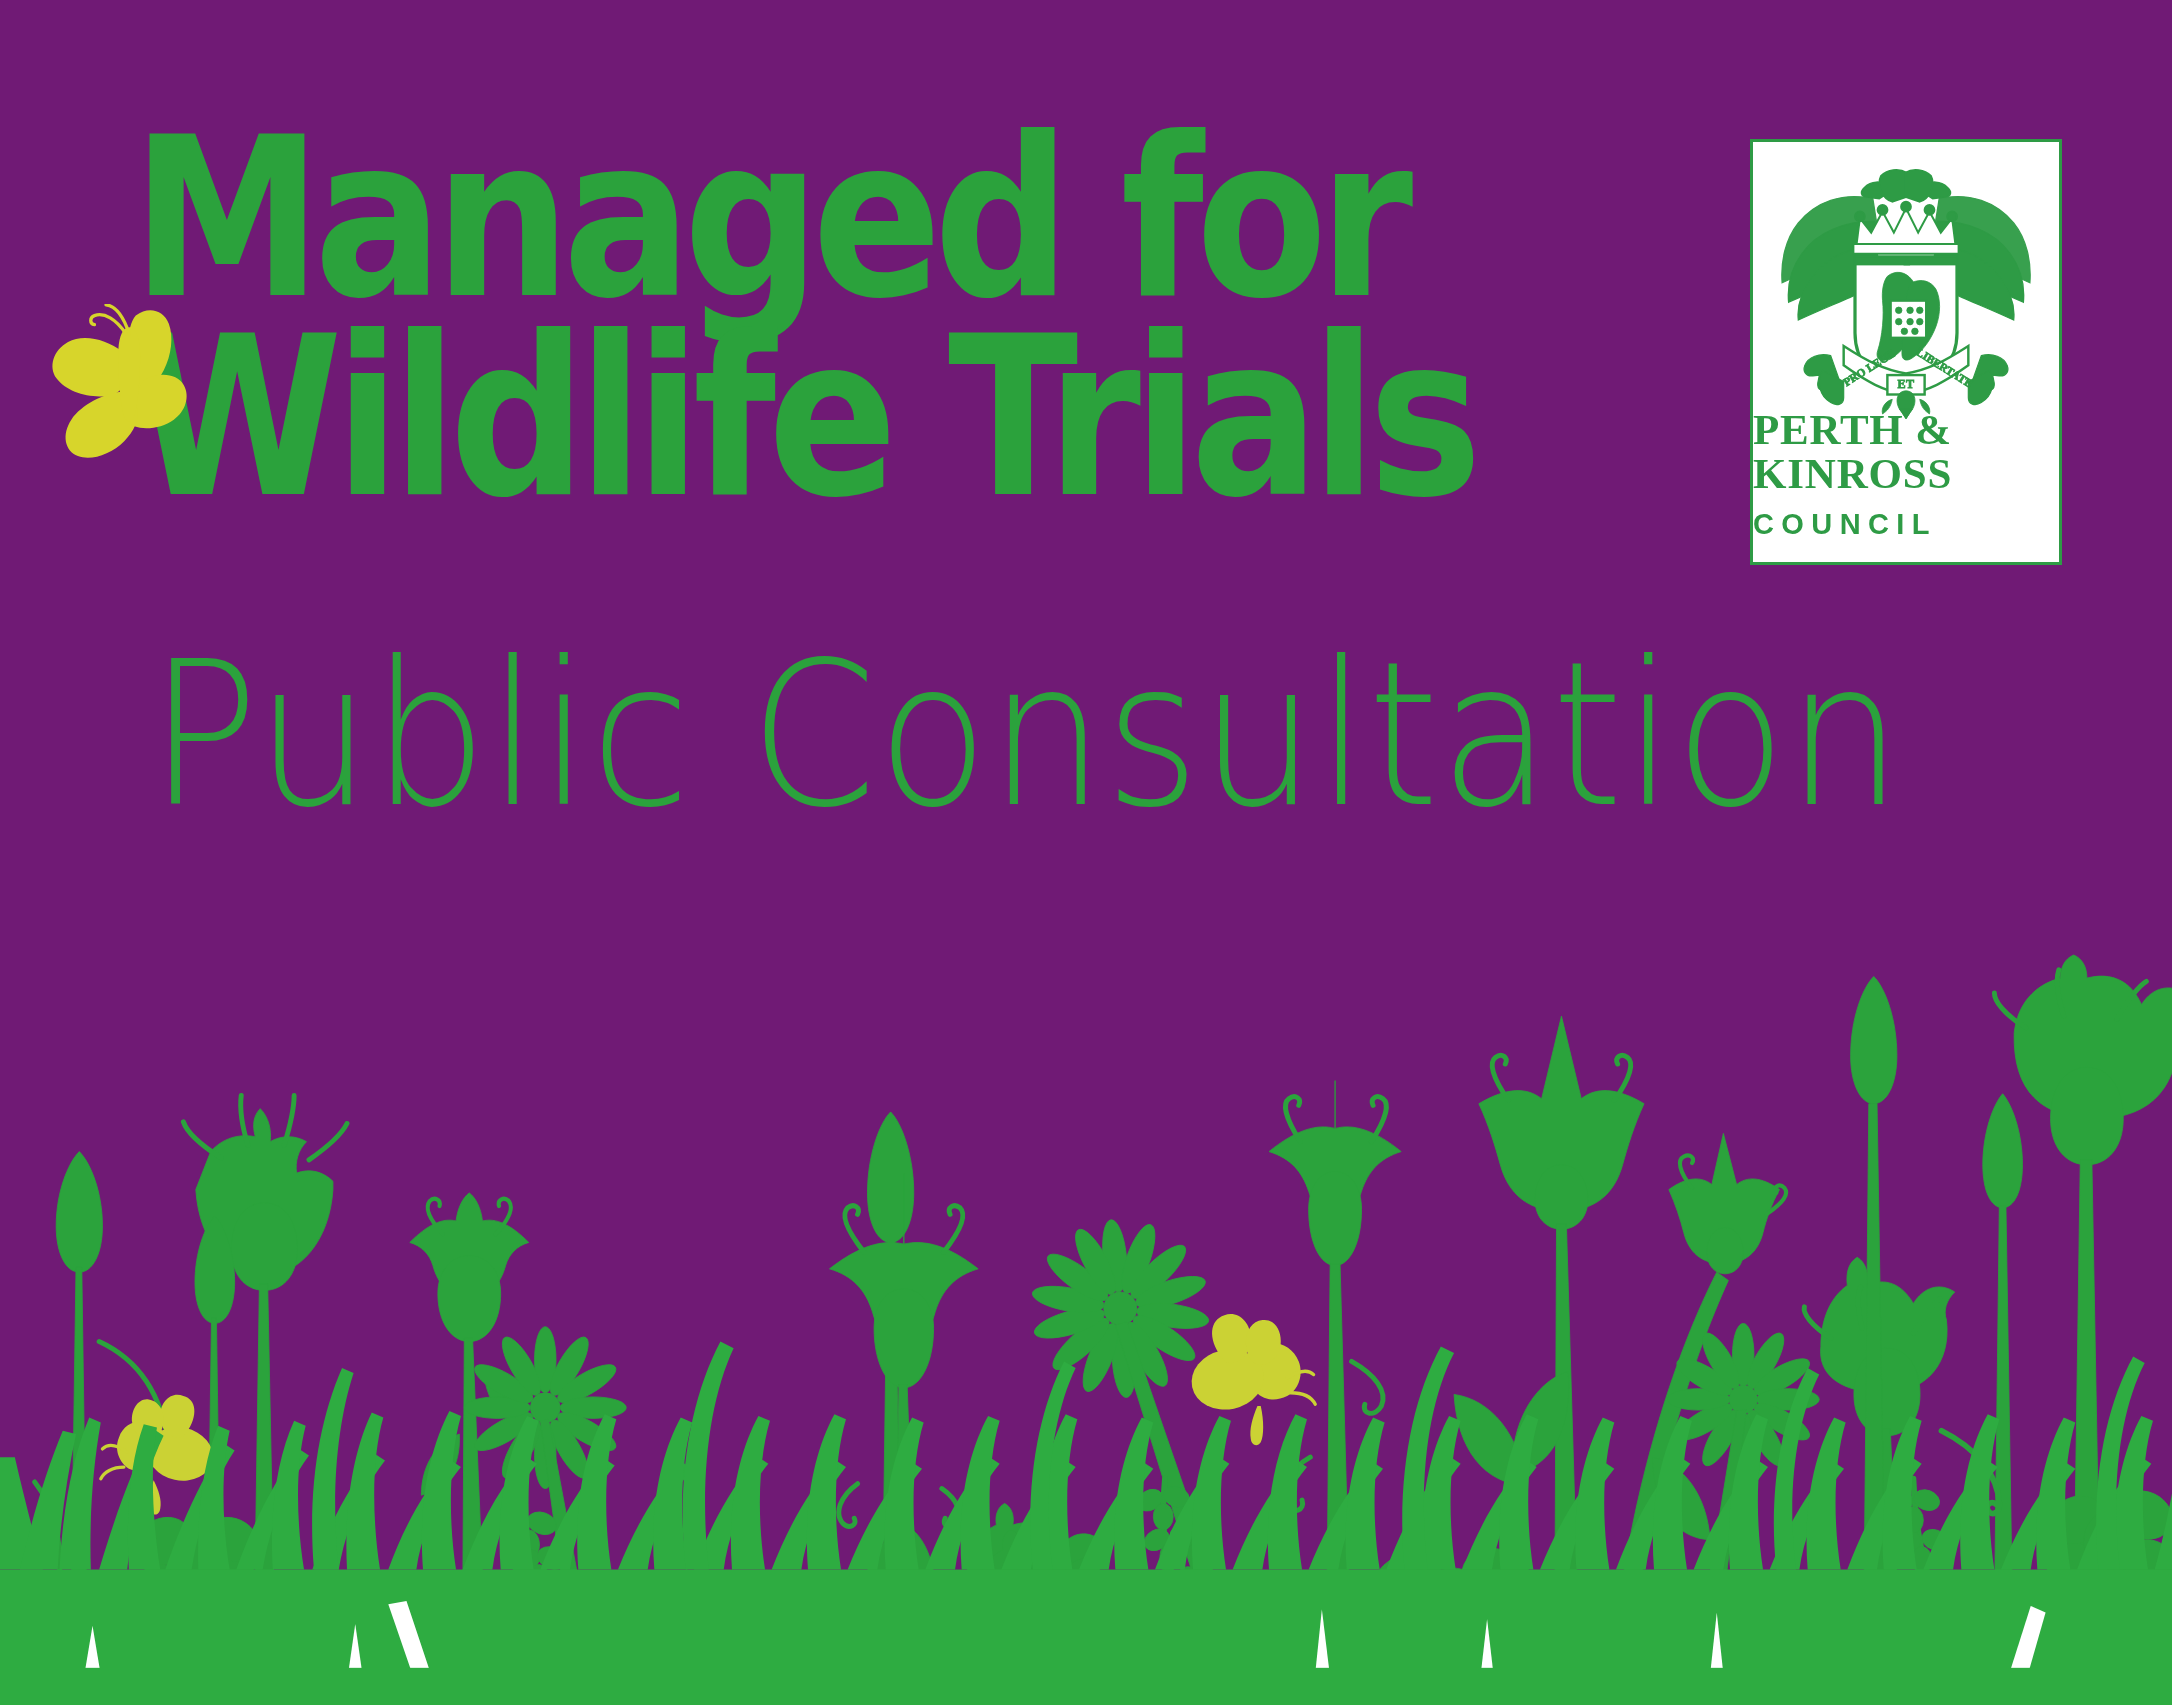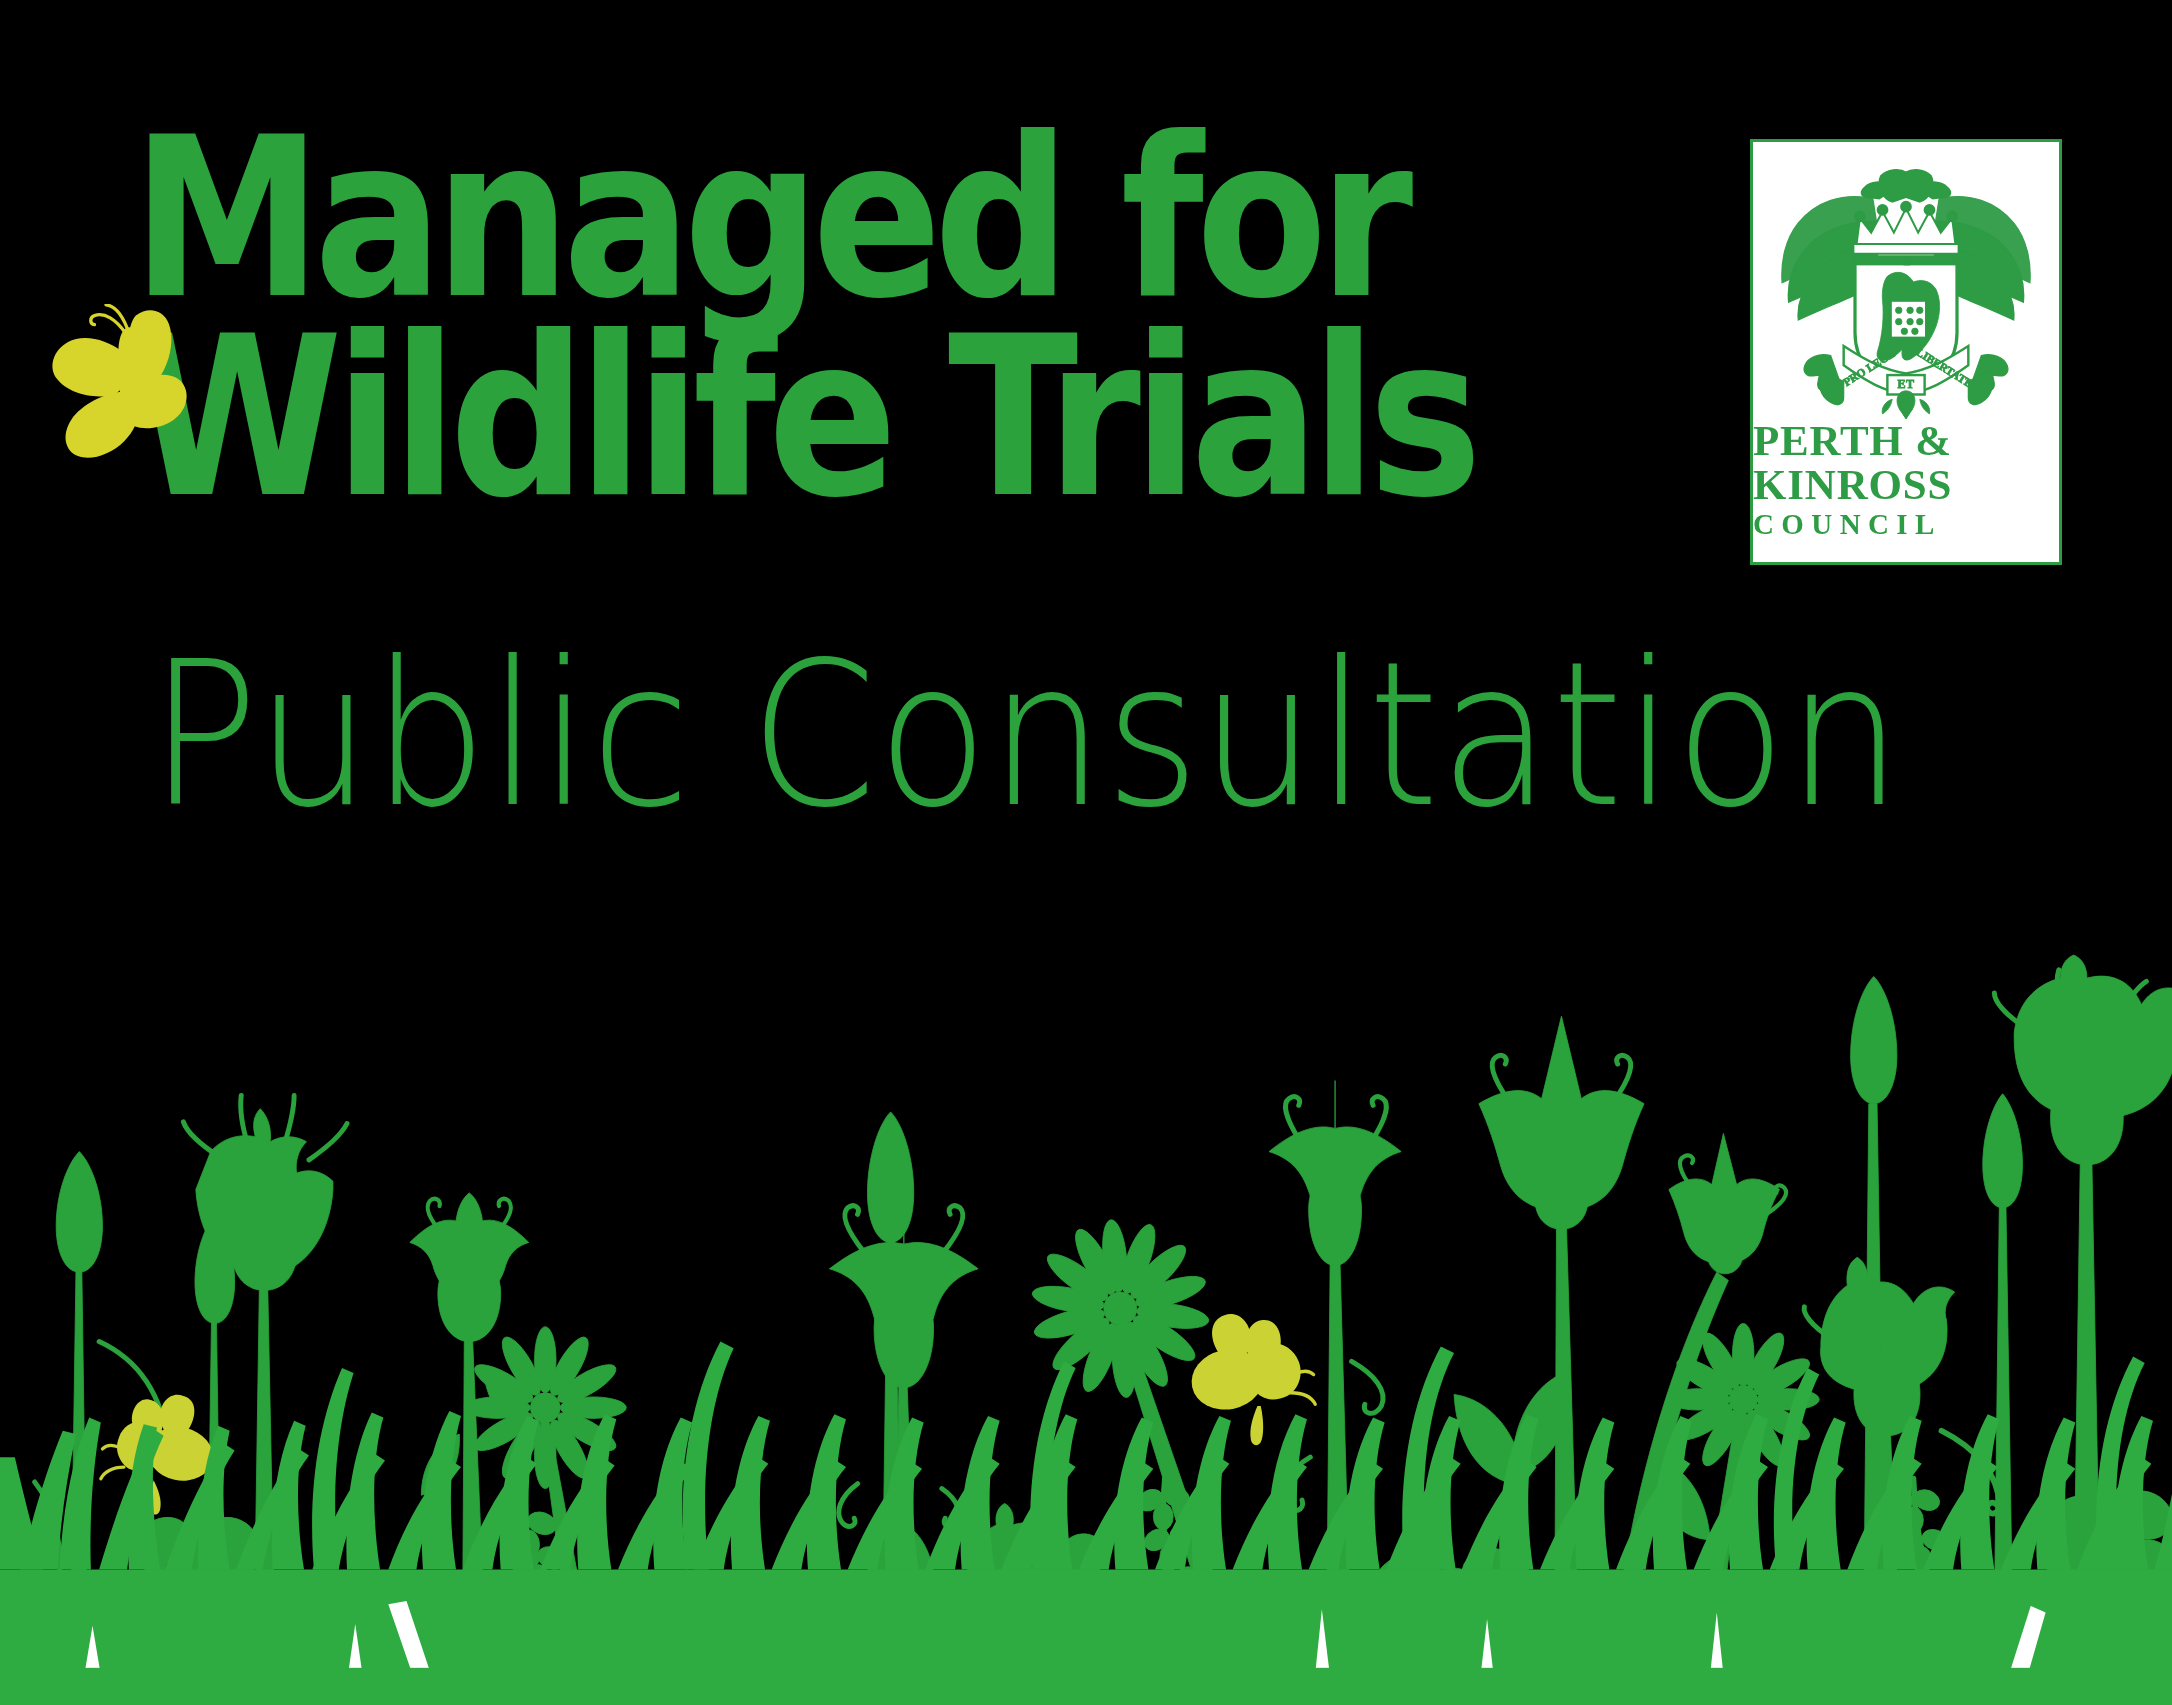--- a/index.html
+++ b/index.html
@@ -4,21 +4,21 @@
 <style>
   html,body{margin:0;padding:0;background:#fff;}
   body{
     font-family:"Liberation Sans", sans-serif;
     -webkit-font-smoothing:antialiased;
   }
   #poster{
     position:relative;
     width:2172px;
     height:1705px;
-    background:#000000;
+    background:#701a75;
     overflow:hidden;
   }
 
   
   #header{
     position:absolute;
     left:0; top:0;
     width:2172px;
     height:901px;
   }
@@ -98,25 +98,25 @@
     color:#2E9B45;
   }
   .crest-line-1,.crest-line-2{
     font-family:"Liberation Serif", serif;
     font-weight:700;
     font-size:43px;
     line-height:1.02;
     letter-spacing:0.8px;
   }
   .crest-line-3{
-    font-family:Liberation Serif, serif;
+    font-family:Liberation Sans, sans-serif;
     font-weight:700;
     font-size:29px;
     letter-spacing:7.4px;
-    margin-top:1px;
+    margin-top:12px;
   }
 
   
   #meadow{
     position:absolute;
     left:0;
     bottom:0;
     width:2172px;
     height:826px;
   }

